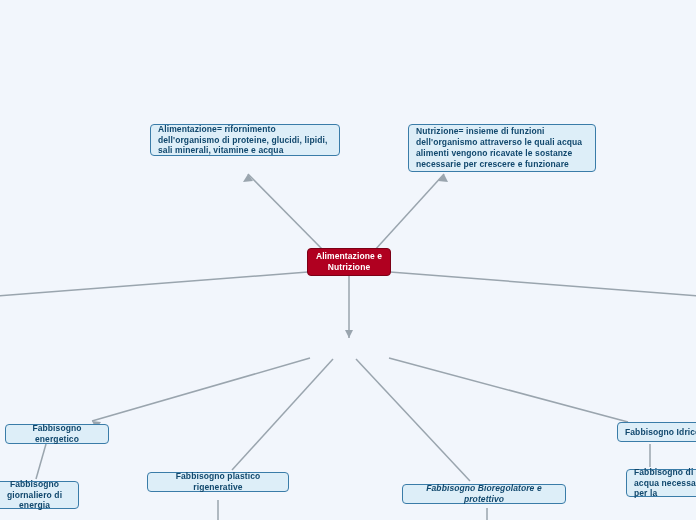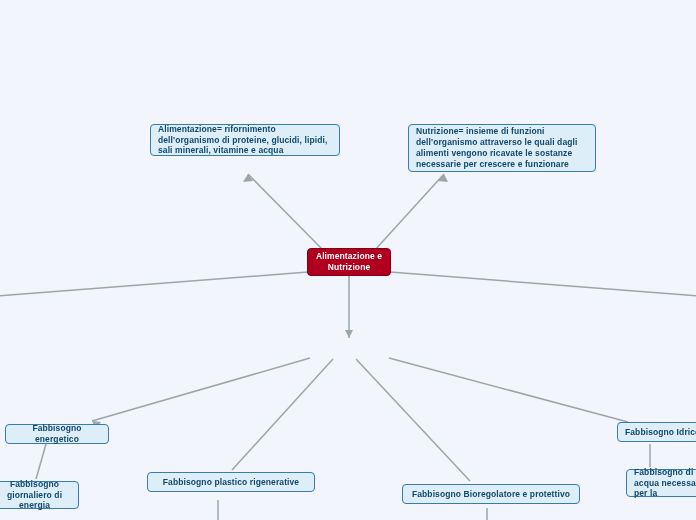--- a/index.html
+++ b/index.html
@@ -84,41 +84,41 @@
       <polygon points="92,421 96,429 101,422"></polygon>
       <polygon points="628,422 619,422 624,429"></polygon>
     </g>
   </svg>
 
   <div class="node blue" style="left:150px; top:124px; width:190px; height:32px;">
     <span>Alimentazione= rifornimento dell'organismo di proteine, glucidi, lipidi, sali minerali, vitamine e acqua</span>
   </div>
 
   <div class="node blue" style="left:408px; top:124px; width:188px; height:48px;">
-    <span>Nutrizione= insieme di funzioni dell'organismo attraverso le quali dagli alimenti vengono ricavate le sostanze necessarie per crescere e funzionare</span>
+    <span>Nutrizione= insieme di funzioni dell'organismo attraverso le quali acqua alimenti vengono ricavate le sostanze necessarie per crescere e funzionare</span>
   </div>
 
   <div class="node root center" style="left:307px; top:248px; width:84px; height:28px;justify-content:center;">
     <span>Alimentazione e Nutrizione</span>
   </div>
 
 
   <div class="node blue center" style="left:5px; top:424px; width:104px; height:20px;justify-content:flex-end;">
     <span>Fabbisogno energetico</span>
   </div>
 
   <div class="node blue center" style="left:-10px; top:481px; width:89px; height:28px;">
     <span>Fabbisogno giornaliero di energia</span>
   </div>
 
-  <div class="node blue center" style="left:147px; top:472px; width:168px; height:20px;align-items:center;">
+  <div class="node blue center" style="left:147px; top:472px; width:142px; height:20px;align-items:center;">
     <span>Fabbisogno plastico rigenerative</span>
   </div>
 
-  <div class="node blue center" style="left:402px; top:484px; width:178px; height:20px;">
+  <div class="node blue center" style="left:402px; top:484px; width:164px; height:20px;font-style:italic;">
     <span>Fabbisogno Bioregolatore e protettivo</span>
   </div>
 
   <div class="node blue" style="left:617px; top:422px; width:96px; height:20px;">
     <span>Fabbisogno Idrico</span>
   </div>
 
   <div class="node blue" style="left:626px; top:469px; width:94px; height:28px;">
     <span>Fabbisogno di acqua necessario per la</span>
   </div>

